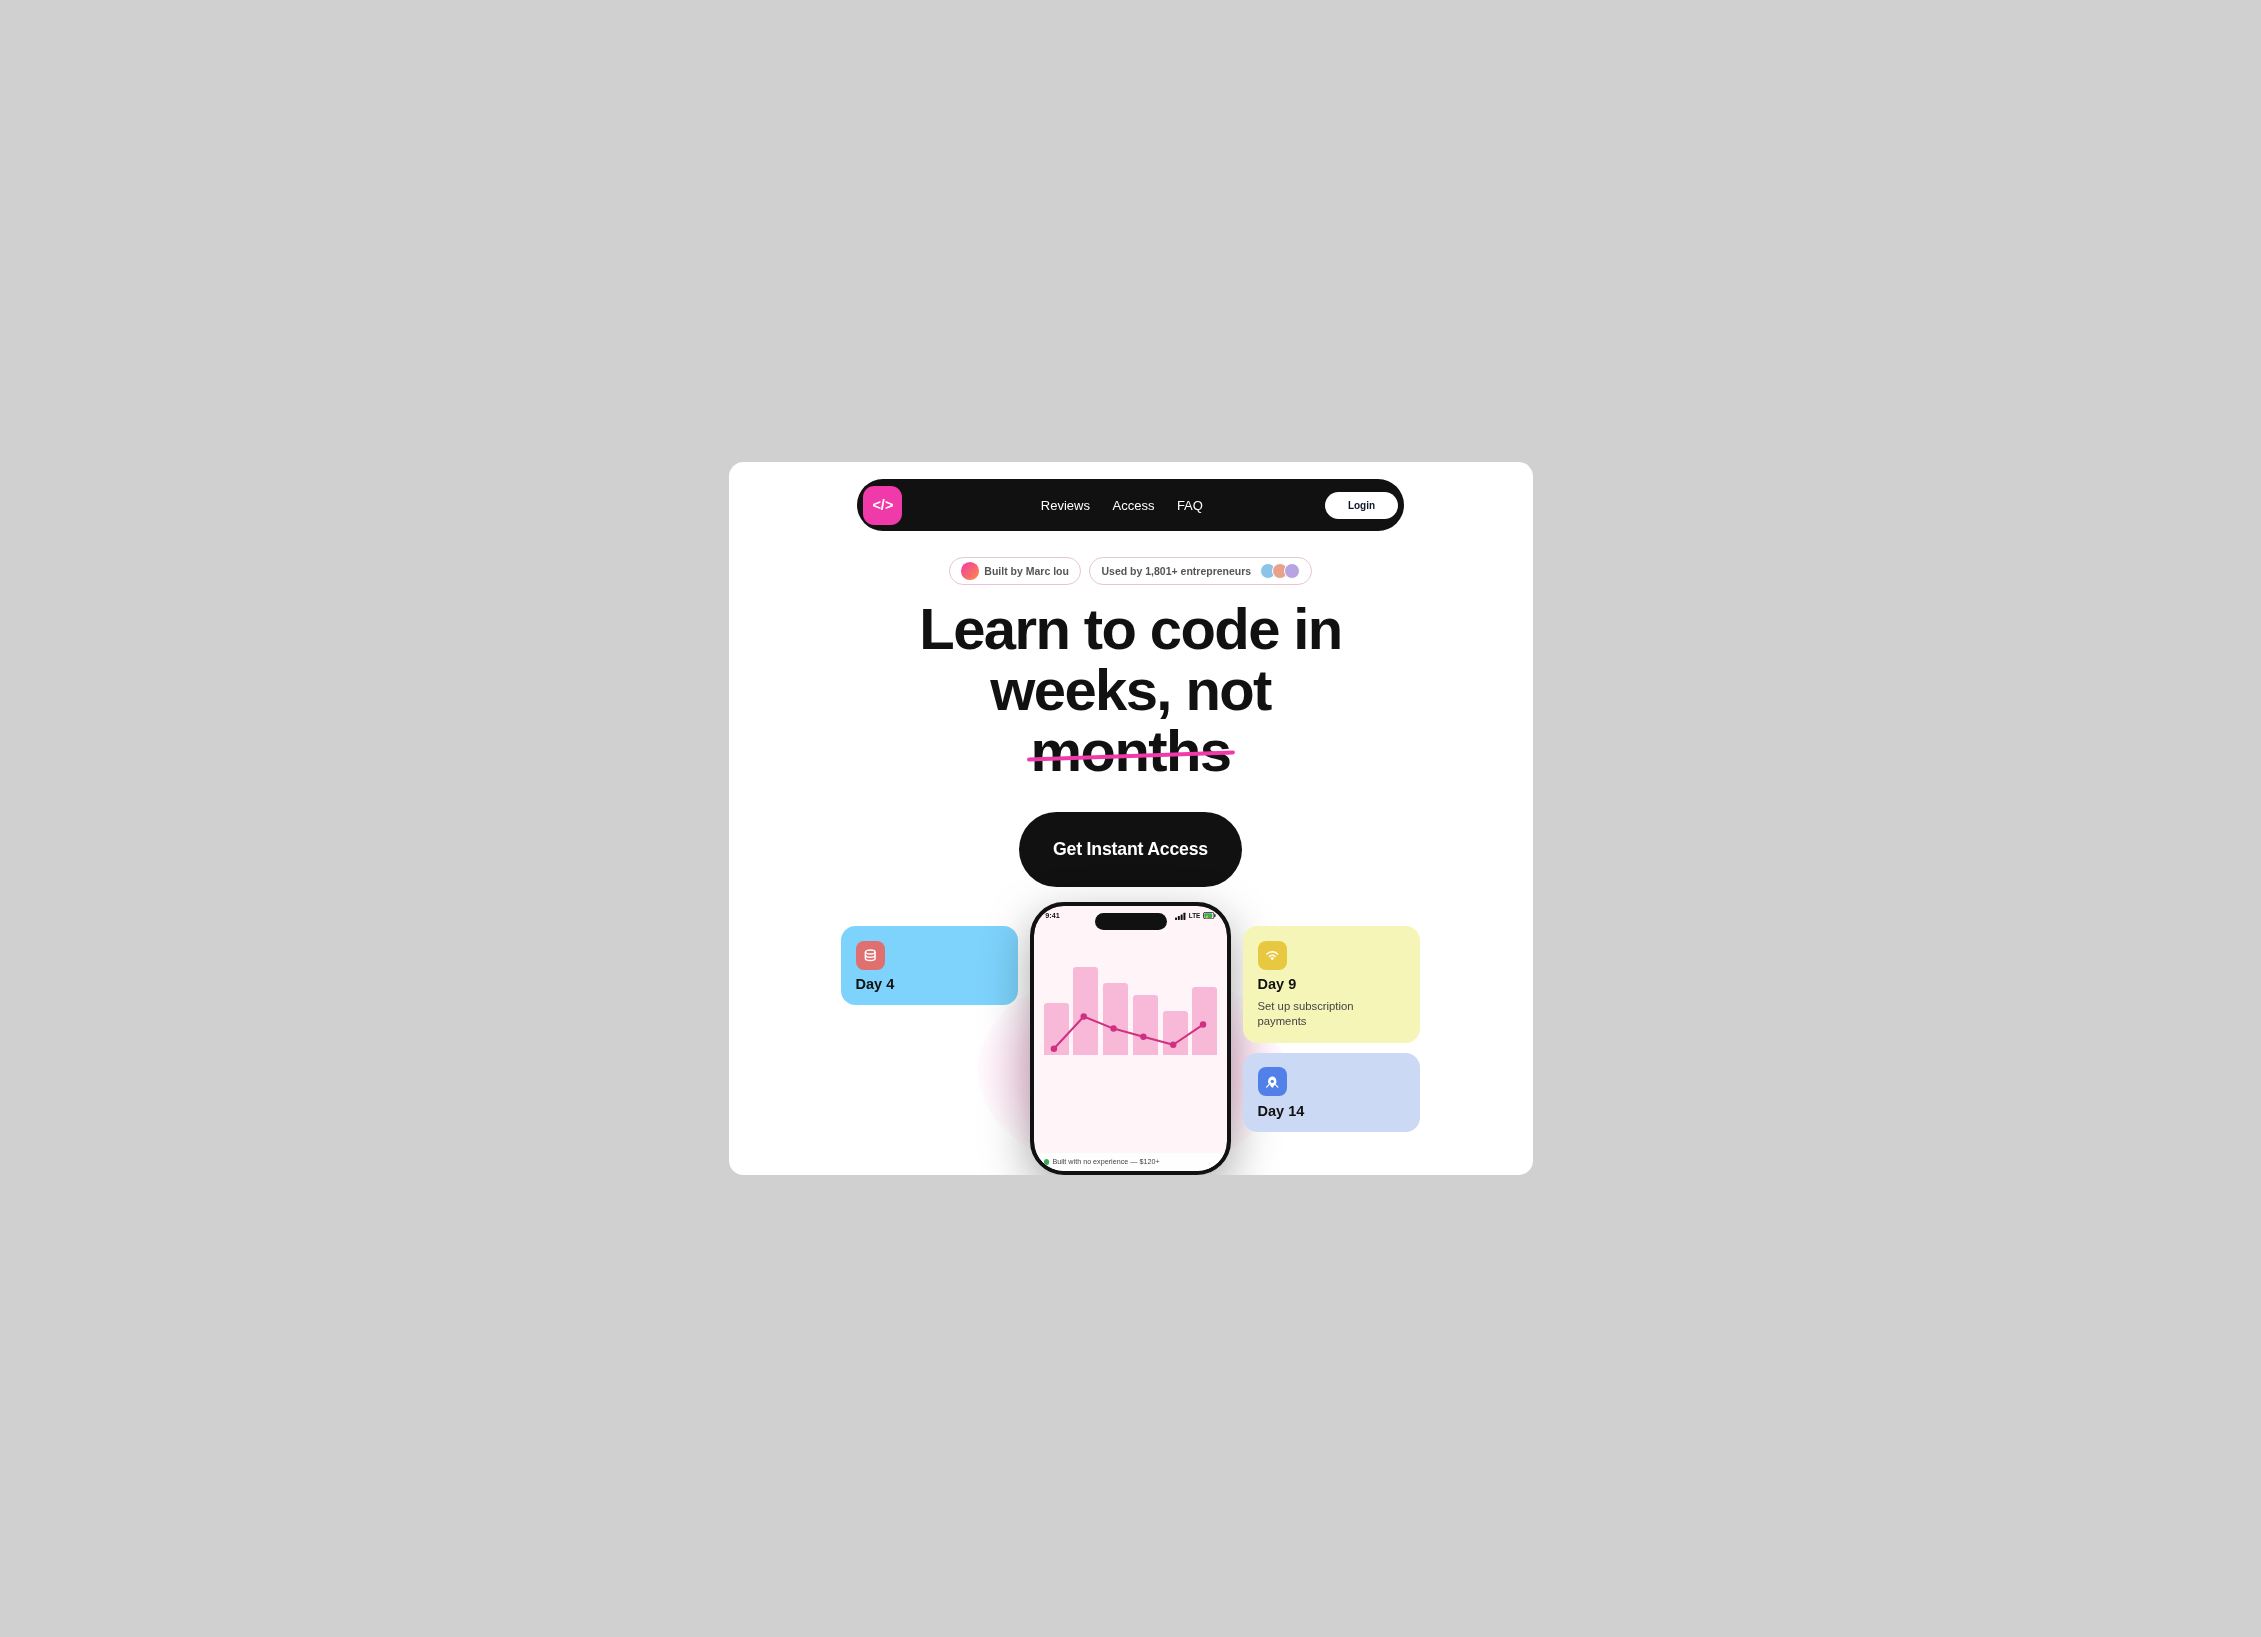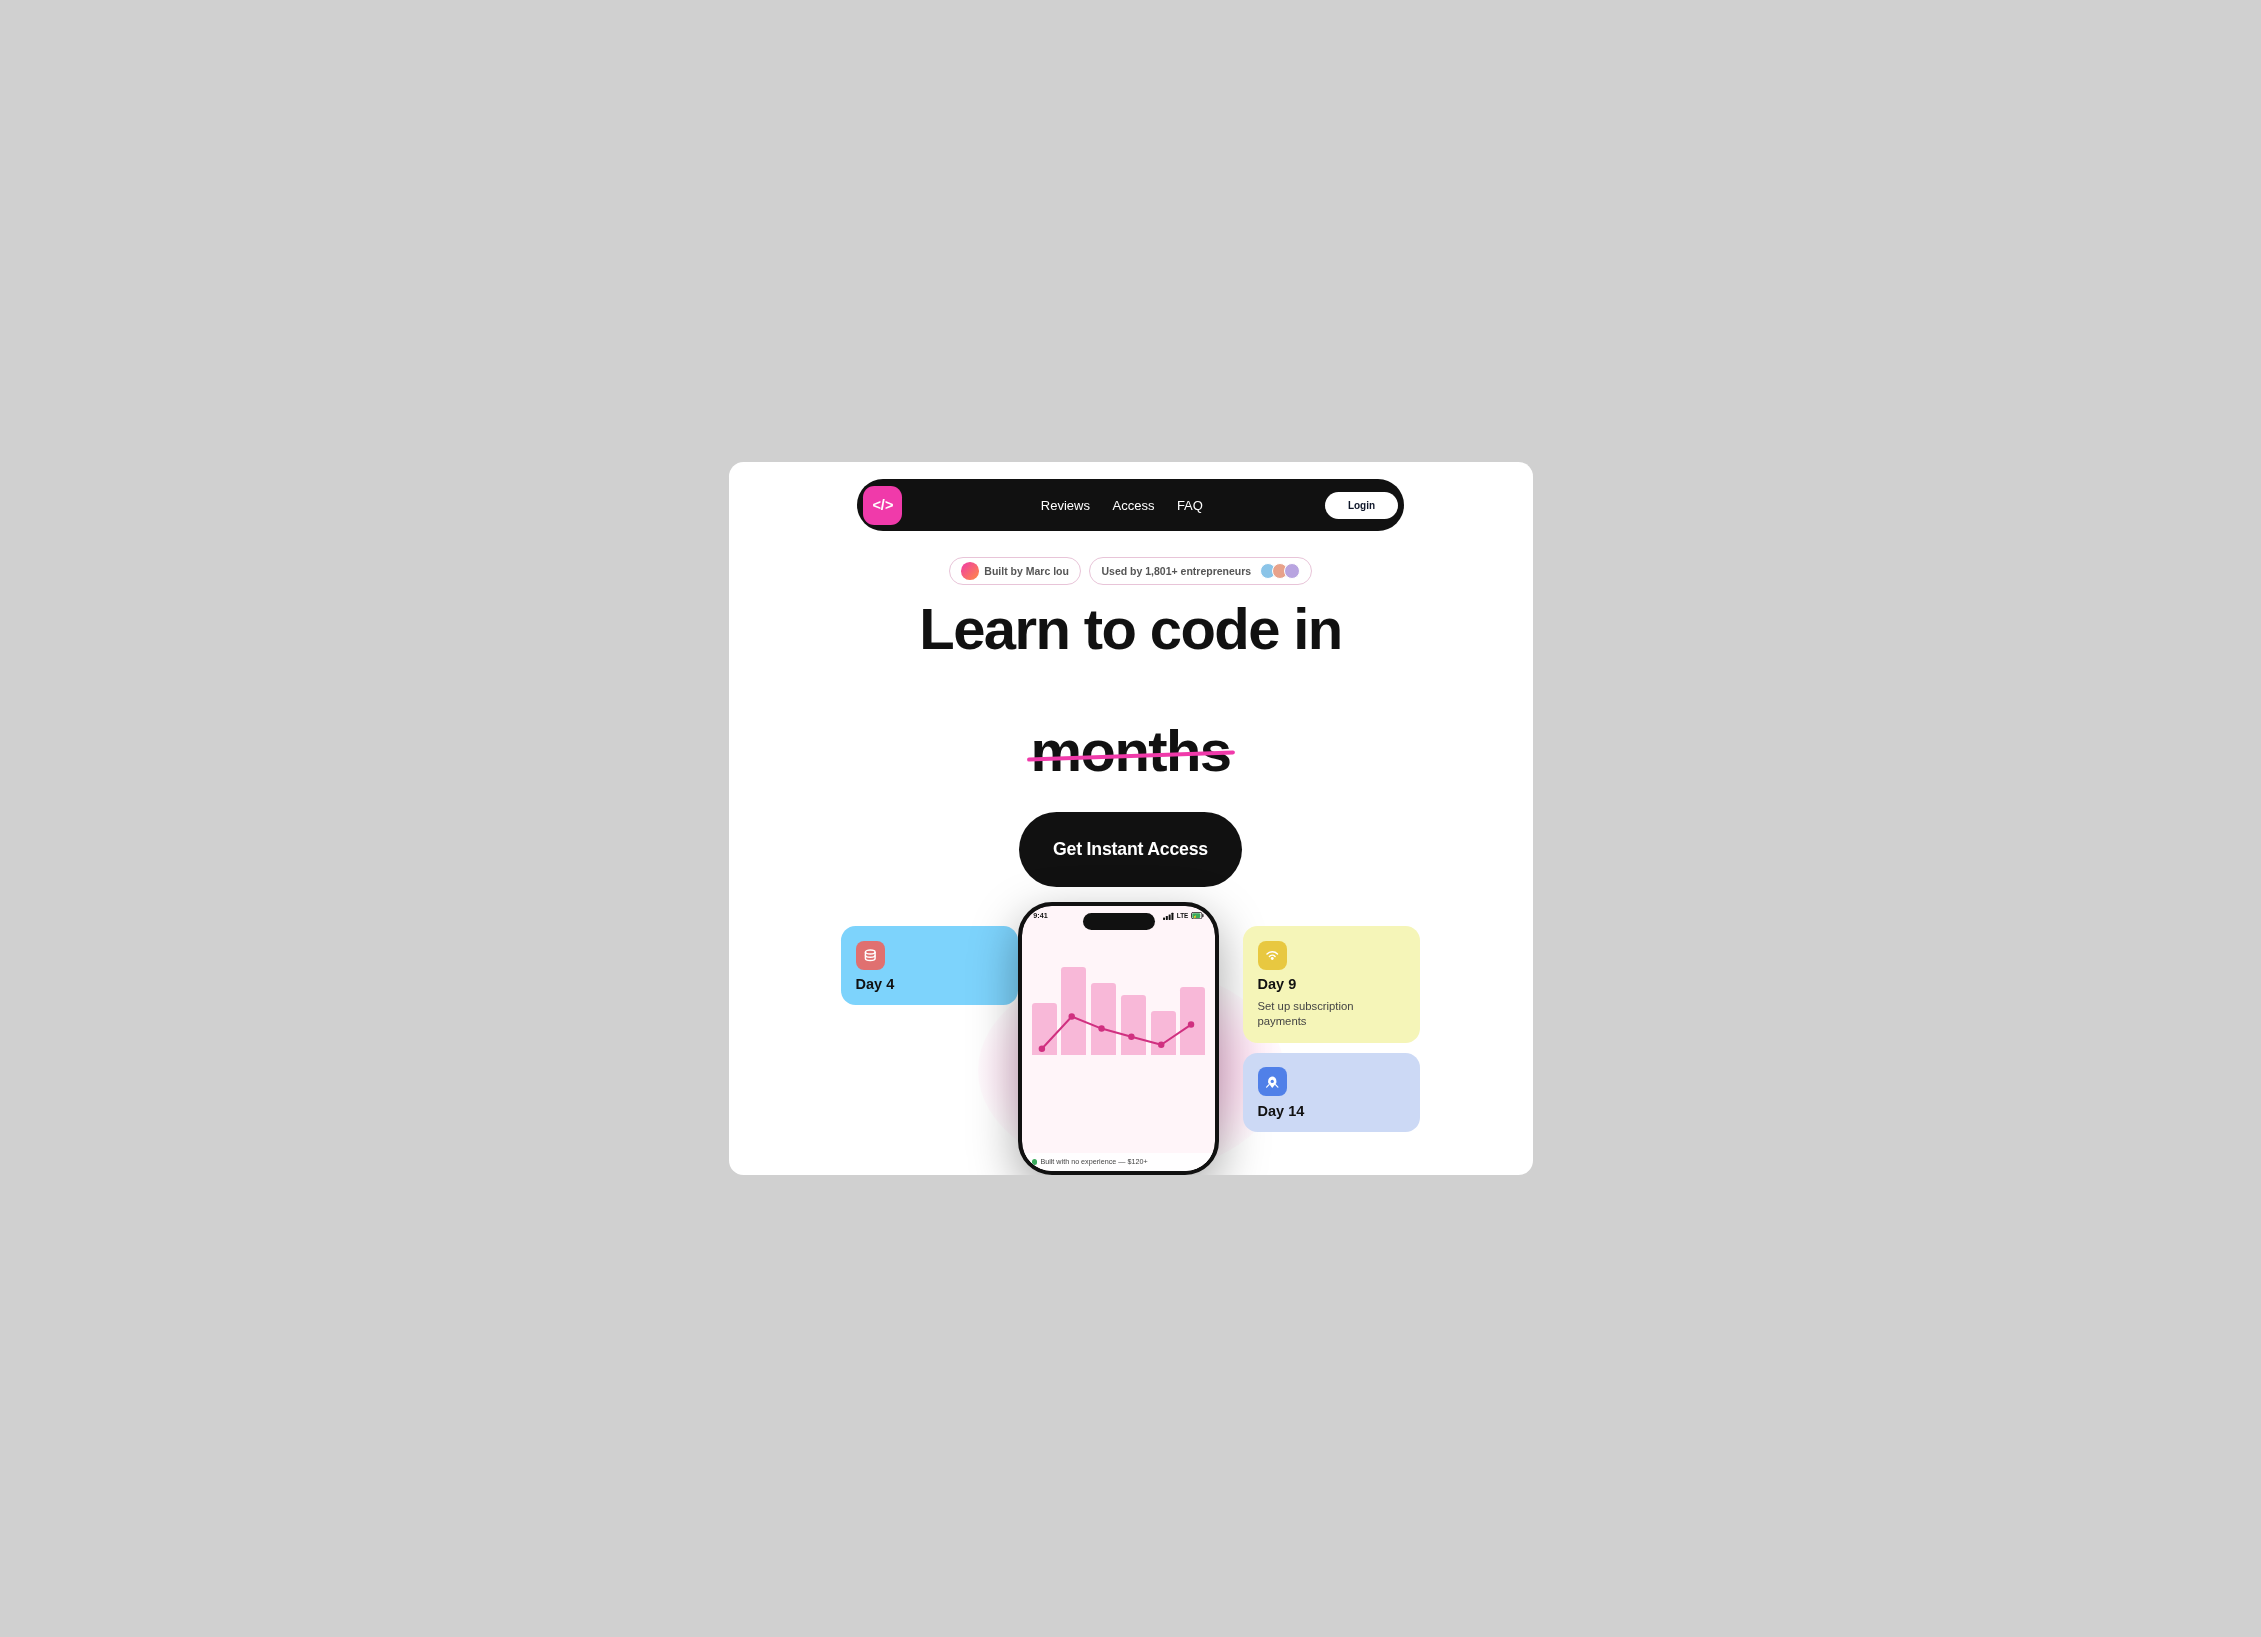--- a/index.html
+++ b/index.html
@@ -233,21 +233,21 @@
       line-height: 1.4;
     }
 
     
     .phone-wrapper {
       z-index: 2;
       flex-shrink: 0;
       width: 225px;
       display: flex;
       flex-direction: column;
-      align-items: flex-start;
+      align-items: center;
       position: relative;
       margin-top: 0;
     }
     .phone {
       width: 201px;
       height: 273px;
       background: #111;
       border-radius: 34px;
       border: 4.8px solid #111;
       position: relative;
@@ -354,21 +354,21 @@
         <div style="display:flex; margin-left: 3.2px;">
           <span class="badge-avatar-sm"></span>
           <span class="badge-avatar-sm"></span>
           <span class="badge-avatar-sm"></span>
         </div>
       </div>
     </div>
 
     <h1 class="hero-title">
       <span>Learn to code in</span><br>
-      <br>
+      <span>weeks, not</span><br>
       <span class="strikethrough">
         <span>months</span>
       </span>
     </h1>
 
     <button class="cta-button">
       <span>Get Instant Access</span>
     </button>
   </div>
 

